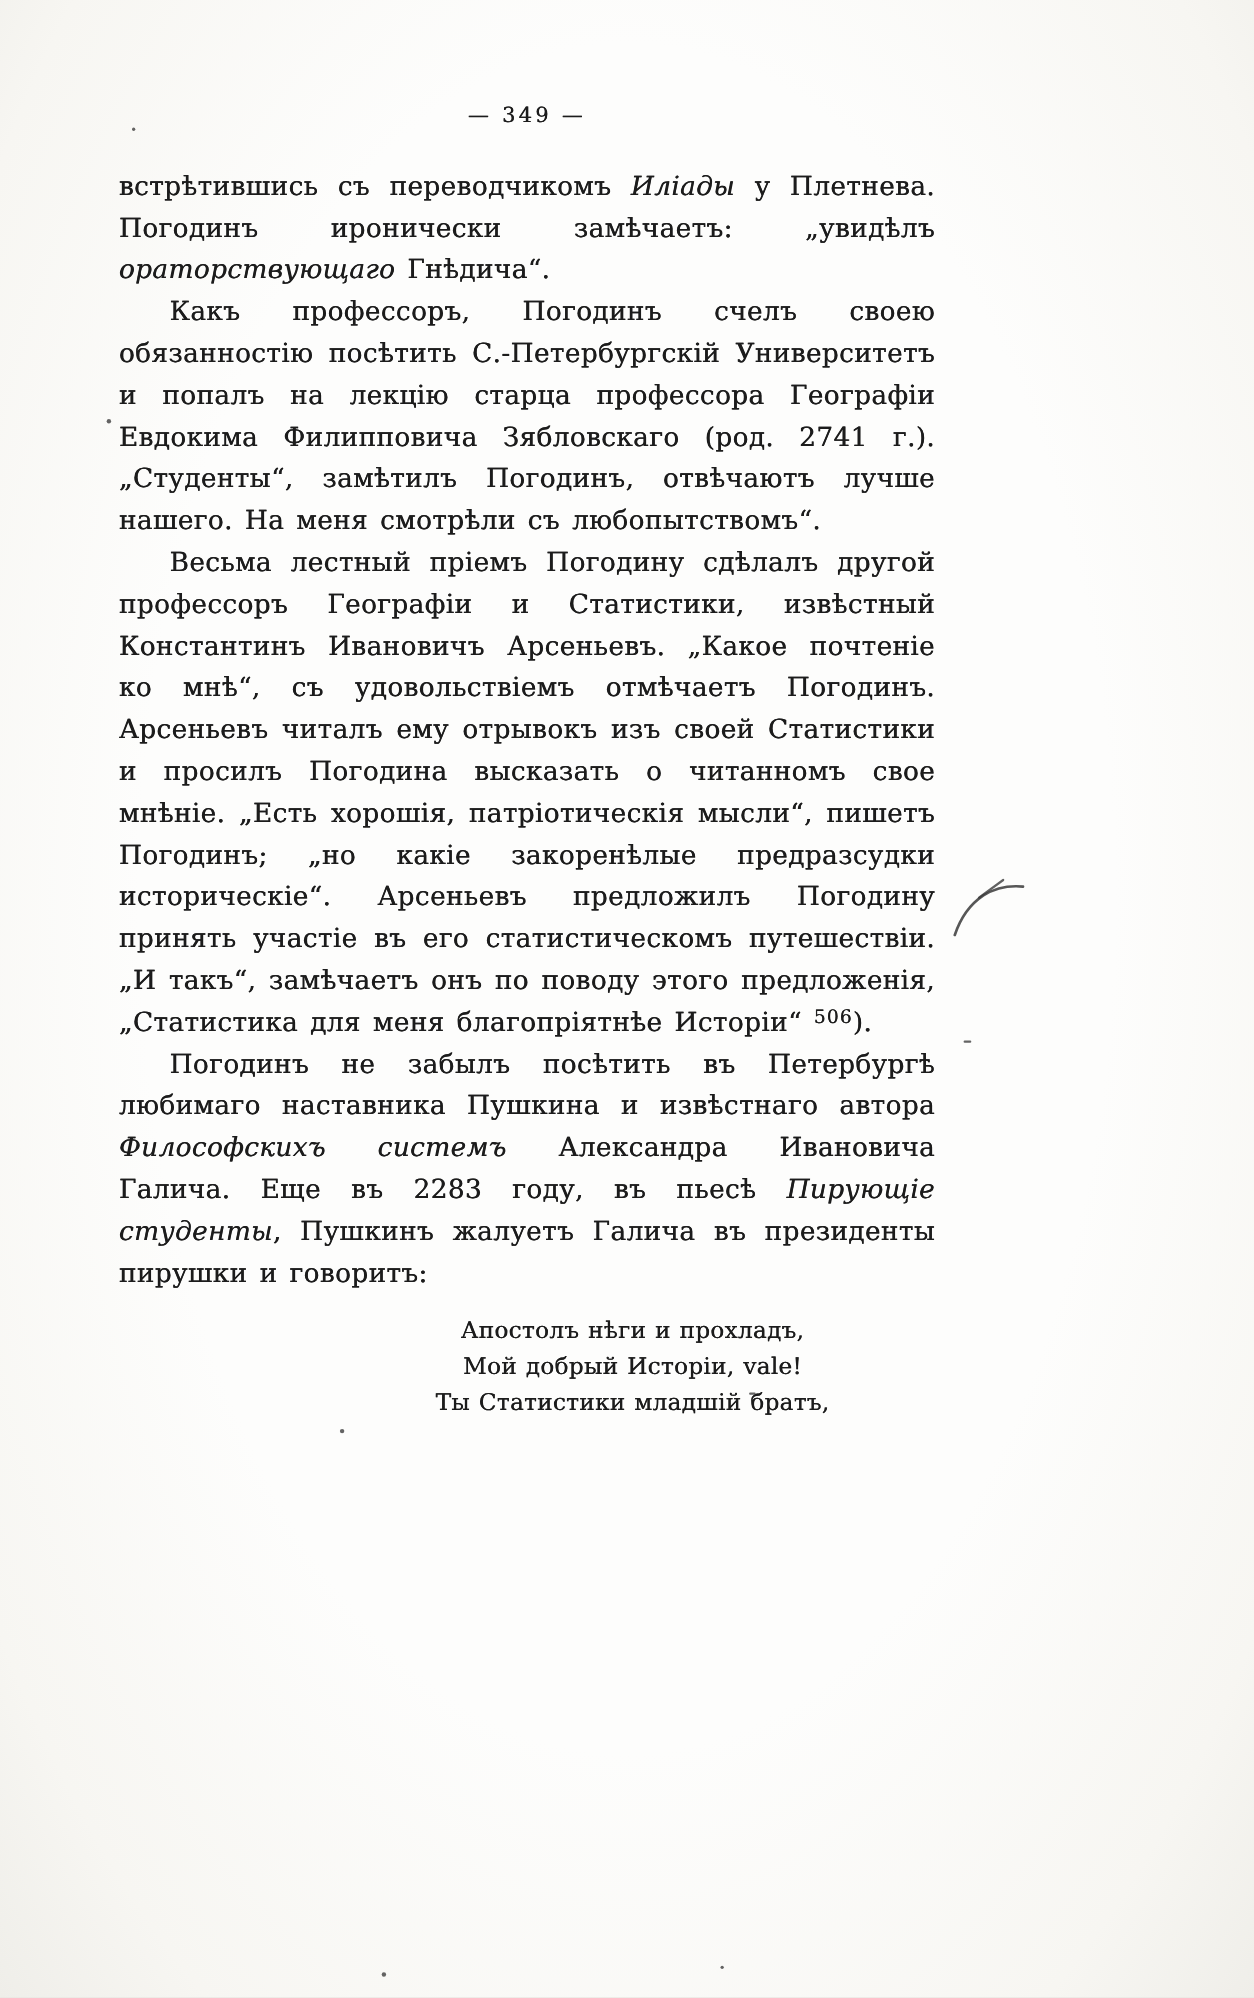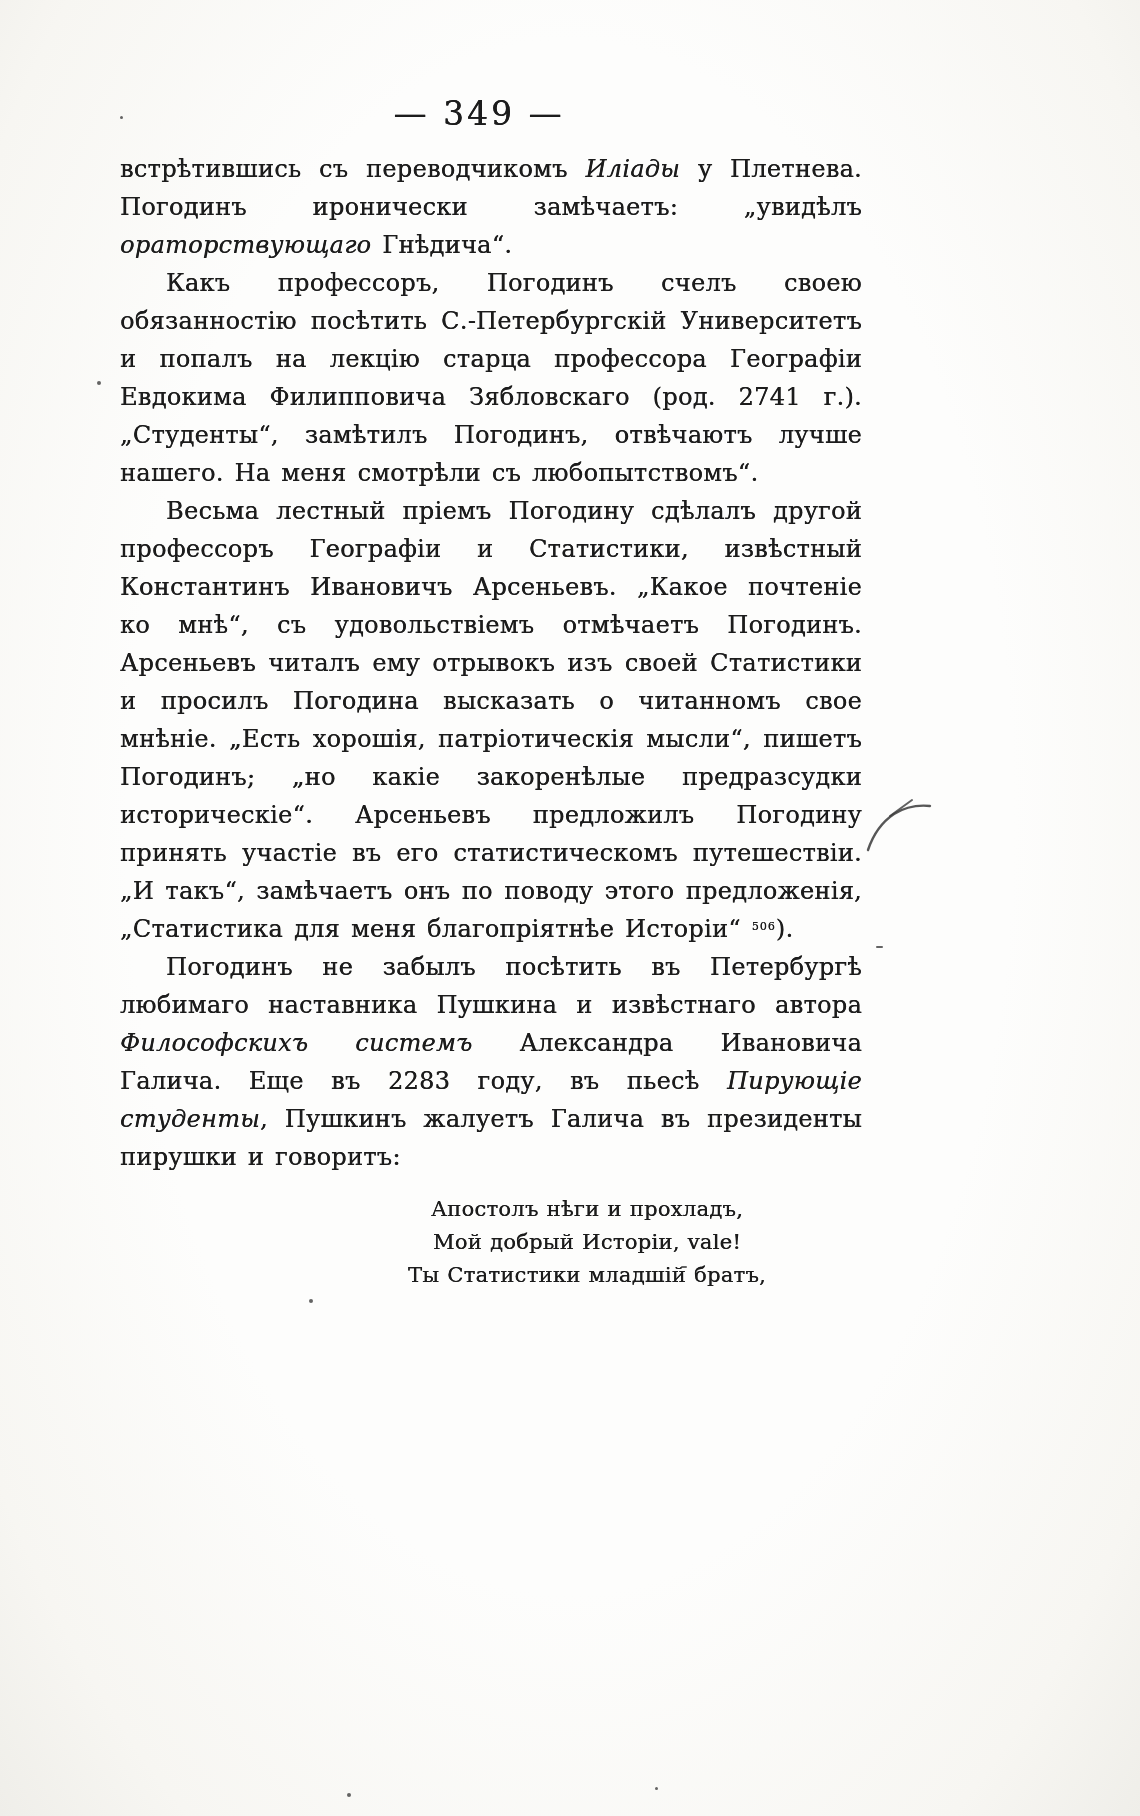--- a/index.html
+++ b/index.html
@@ -16,45 +16,44 @@
     font-family: "DejaVu Serif", "Liberation Serif", serif;
     color: #1c1c1c;
     overflow: hidden;
   }
   .page-number {
     position: absolute;
     top: 94px;
     left: 108px;
     width: 742px;
     text-align: center;
-    font-size: 33px;
+    font-size: 19px;
     letter-spacing: 3px;
     text-shadow: 0.3px 0 0 currentColor;
   }
   .text {
     position: absolute;
     top: 150px;
     left: 108px;
     width: 742px;
     font-size: 24px;
     line-height: 38px;
     text-align: justify;
     letter-spacing: 0.3px;
     text-shadow: 0.3px 0 0 currentColor;
-    margin-left: 12px;
   }
   .para {
     margin: 0;
     text-indent: 46px;
     word-spacing: 3px;
   }
   .para.first { text-indent: 0; }
   .em { font-style: italic; }
   sup.fn {
-    font-size: 11px;
+    font-size: 17px;
     line-height: 0;
     vertical-align: 7px;
     letter-spacing: 1px;
   }
   .verse {
     margin: 17px 0 17px 192px;
     font-size: 21px;
     line-height: 33px;
     text-align: center;
     word-spacing: 1px;

